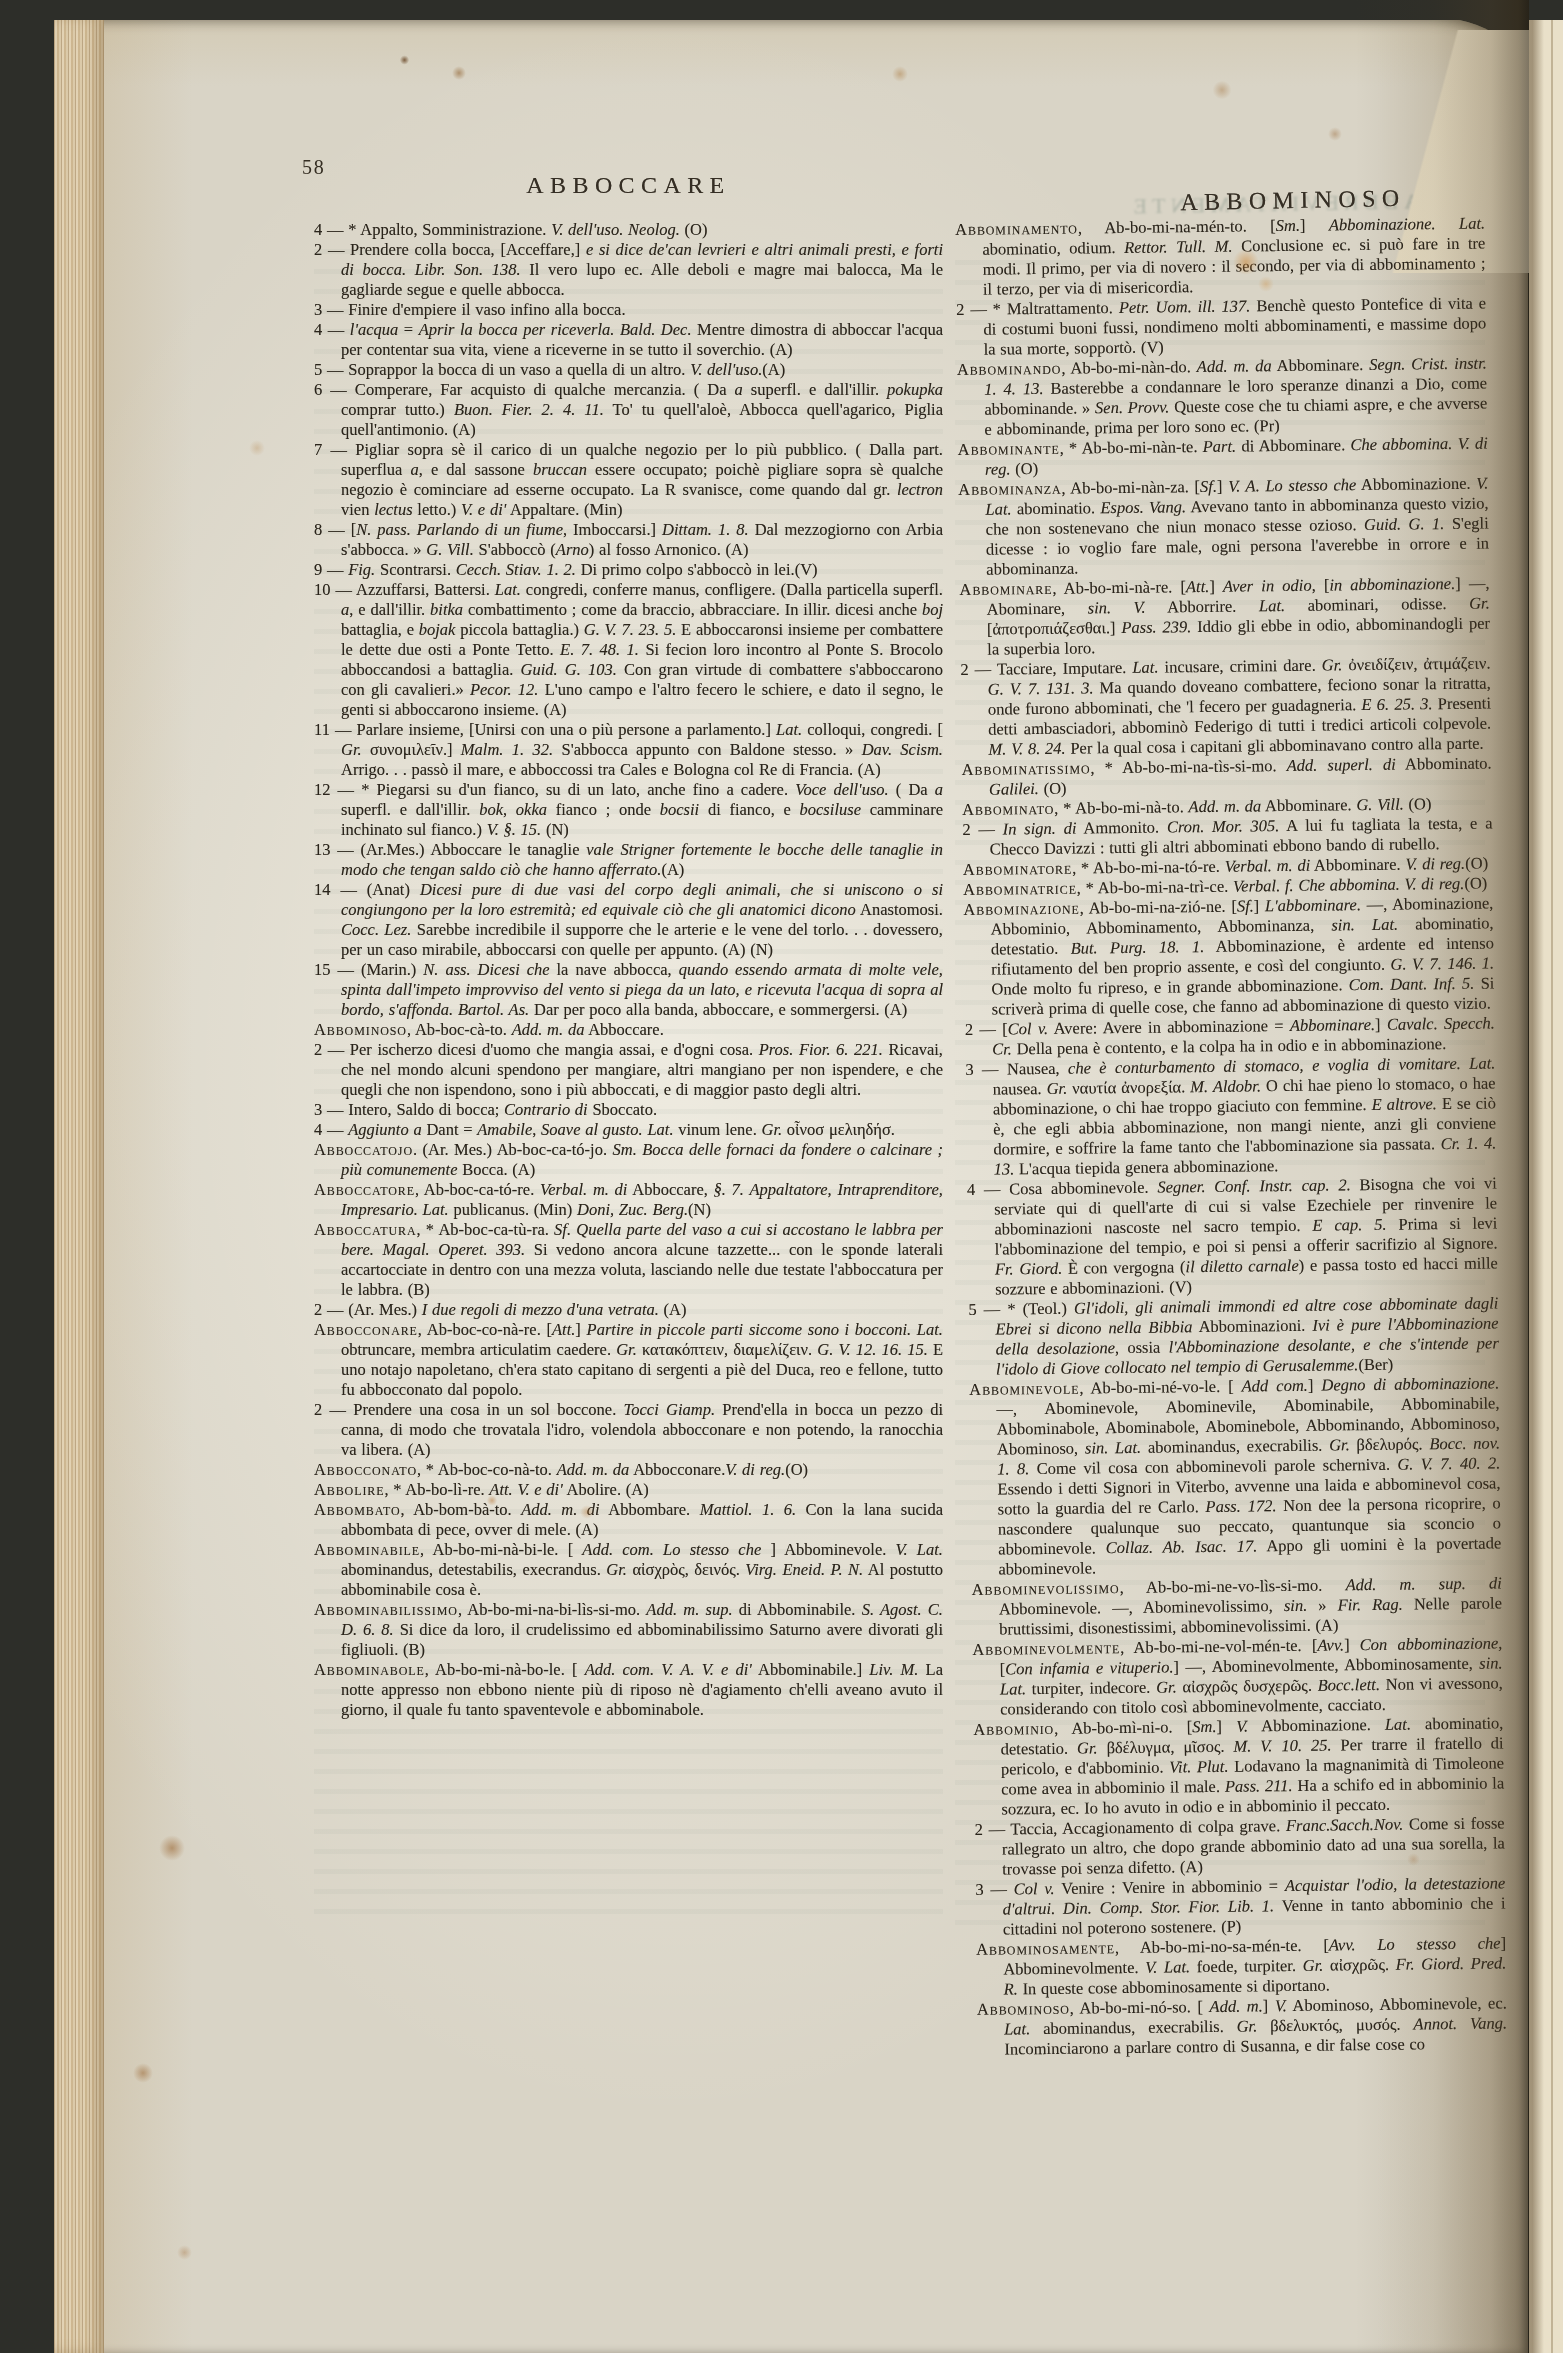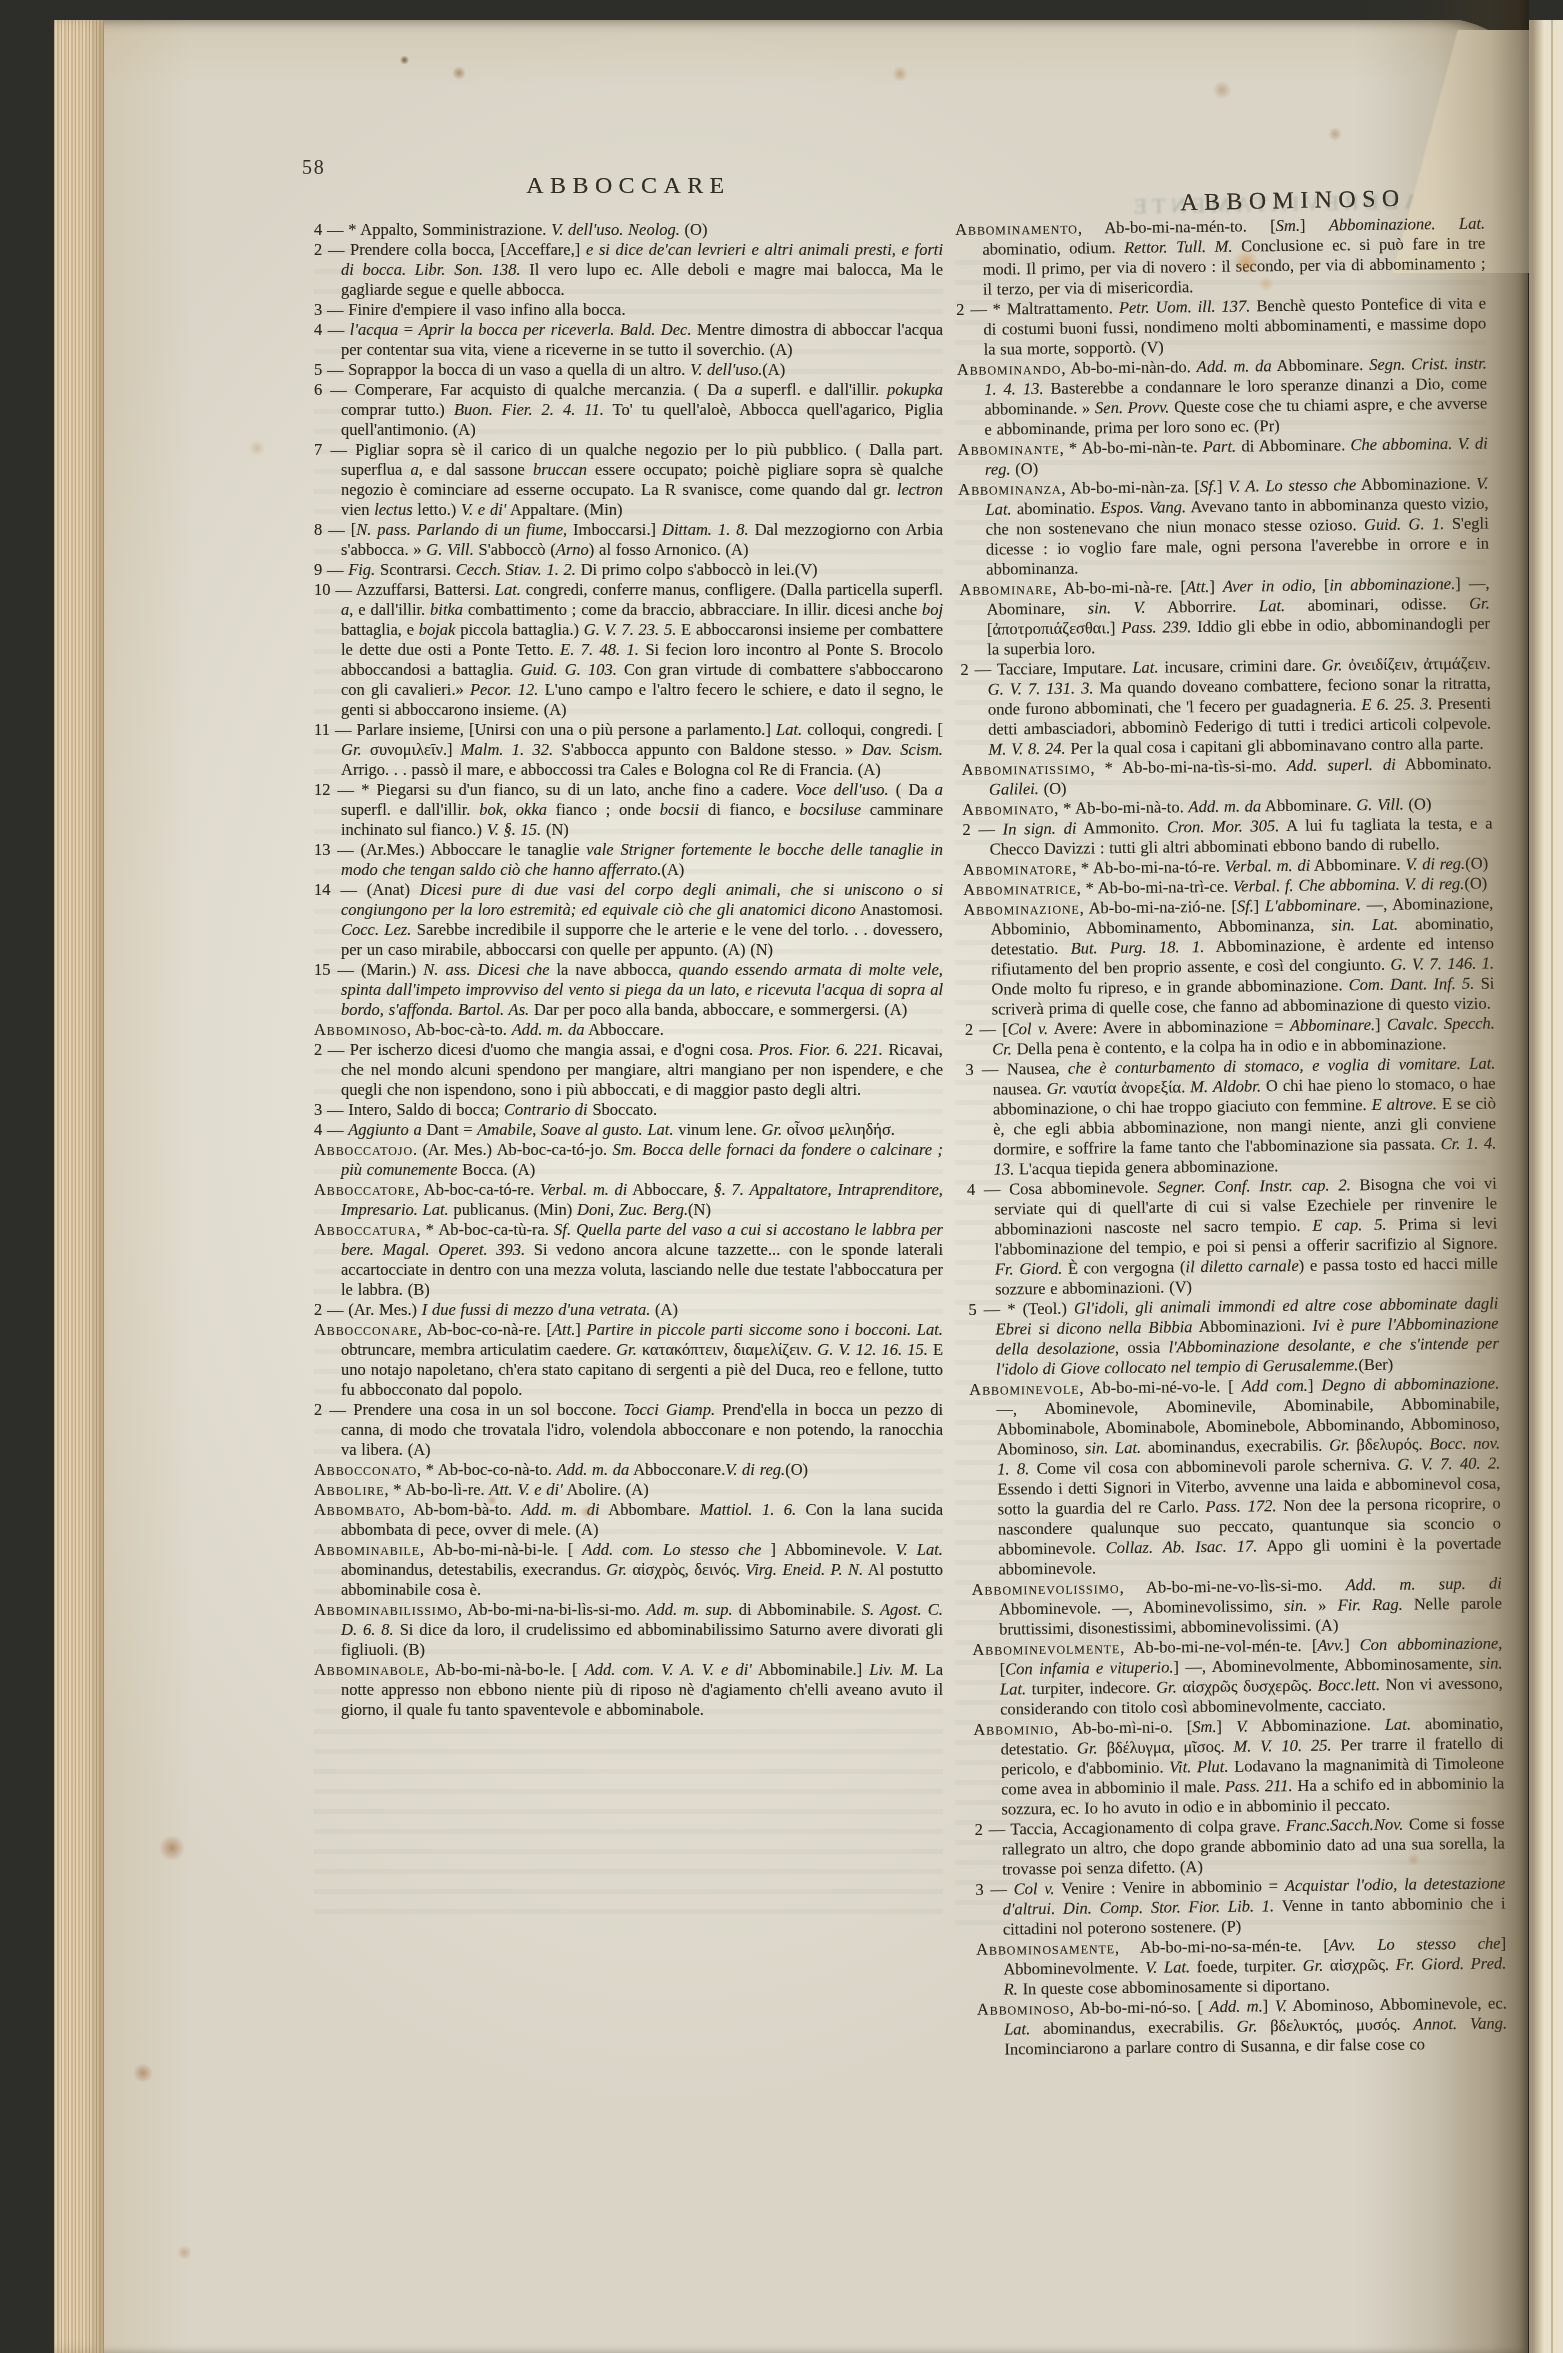--- a/index.html
+++ b/index.html
@@ -106,21 +106,21 @@
         <p class="para"><span><span>13 — (Ar.Mes.) Abboccare le tanaglie </span><span class="it">vale Strigner fortemente le bocche delle tanaglie in modo che tengan saldo ciò che hanno afferrato.</span><span>(A)</span></span></p>
         <p class="para"><span><span>14 — (Anat) </span><span class="it">Dicesi pure di due vasi del corpo degli animali, che si uniscono o si congiungono per la loro estremità; ed equivale ciò che gli anatomici dicono</span><span> Anastomosi. </span><span class="it">Cocc. Lez.</span><span> Sarebbe incredibile il supporre che le arterie e le vene del torlo. . . dovessero, per un caso mirabile, abboccarsi con quelle per appunto. (A) (N)</span></span></p>
         <p class="para"><span><span>15 — (Marin.) </span><span class="it">N. ass. Dicesi che</span><span> la nave abbocca, </span><span class="it">quando essendo armata di molte vele, spinta dall'impeto improvviso del vento si piega da un lato, e ricevuta l'acqua di sopra al bordo, s'affonda. Bartol. As.</span><span> Dar per poco alla banda, abboccare, e sommergersi. (A)</span></span></p>
         <p class="para"><span class="hw">Abbominoso</span><span><span>, Ab-boc-cà-to. </span><span class="it">Add. m. da</span><span> Abboccare.</span></span></p>
         <p class="para"><span><span>2 — Per ischerzo dicesi d'uomo che mangia assai, e d'ogni cosa. </span><span class="it">Pros. Fior. 6. 221.</span><span> Ricavai, che nel mondo alcuni spendono per mangiare, altri mangiano per non ispendere, e che quegli che non ispendono, sono i più abboccati, e di maggior pasto degli altri.</span></span></p>
         <p class="para"><span><span>3 — Intero, Saldo di bocca; </span><span class="it">Contrario di</span><span> Sboccato.</span></span></p>
         <p class="para"><span><span>4 — </span><span class="it">Aggiunto a</span><span> Dant = </span><span class="it">Amabile</span><span>, </span><span class="it">Soave al gusto.</span><span> </span><span class="it">Lat.</span><span> vinum lene. </span><span class="it">Gr.</span><span> οἶνοσ μελιηδήσ.</span></span></p>
         <p class="para"><span class="hw">Abboccatojo</span><span><span>. (Ar. Mes.) Ab-boc-ca-tó-jo. </span><span class="it">Sm. Bocca delle fornaci da fondere o calcinare ; più comunemente</span><span> Bocca. (A)</span></span></p>
         <p class="para"><span class="hw">Abboccatore</span><span><span>, Ab-boc-ca-tó-re. </span><span class="it">Verbal. m. di</span><span> Abboccare, </span><span class="it">§. 7. Appaltatore, Intraprenditore, Impresario. Lat.</span><span> publicanus. (Min) </span><span class="it">Doni, Zuc. Berg.</span><span>(N)</span></span></p>
         <p class="para"><span class="hw">Abboccatura</span><span><span>, * Ab-boc-ca-tù-ra. </span><span class="it">Sf. Quella parte del vaso a cui si accostano le labbra per bere. Magal. Operet. 393.</span><span> Si vedono ancora alcune tazzette... con le sponde laterali accartocciate in dentro con una mezza voluta, lasciando nelle due testate l'abboccatura per le labbra. (B)</span></span></p>
-        <p class="para"><span><span>2 — (Ar. Mes.) </span><span class="it">I due fussi di mezzo d'una vetrata.</span><span> (A)</span></span></p>
+        <p class="para"><span><span>2 — (Ar. Mes.) </span><span class="it">I due regoli di mezzo d'una vetrata.</span><span> (A)</span></span></p>
         <p class="para"><span class="hw">Abbocconare</span><span><span>, Ab-boc-co-nà-re. [</span><span class="it">Att.</span><span>] </span><span class="it">Partire in piccole parti siccome sono i bocconi. Lat.</span><span> obtruncare, membra articulatim caedere. </span><span class="it">Gr.</span><span> κατακόπτειν, διαμελίζειν. </span><span class="it">G. V. 12. 16. 15.</span><span> E uno notajo napoletano, ch'era stato capitano di sergenti a piè del Duca, reo e fellone, tutto fu abbocconato dal popolo.</span></span></p>
         <p class="para"><span><span>2 — Prendere una cosa in un sol boccone. </span><span class="it">Tocci Giamp.</span><span> Prend'ella in bocca un pezzo di canna, di modo che trovatala l'idro, volendola abbocconare e non potendo, la ranocchia va libera. (A)</span></span></p>
         <p class="para"><span class="hw">Abbocconato</span><span><span>, * Ab-boc-co-nà-to. </span><span class="it">Add. m. da</span><span> Abbocconare.</span><span class="it">V. di reg.</span><span>(O)</span></span></p>
         <p class="para"><span class="hw">Abbolire</span><span><span>, * Ab-bo-lì-re. </span><span class="it">Att. V. e di'</span><span> Abolire. (A)</span></span></p>
         <p class="para"><span class="hw">Abbombato</span><span><span>, Ab-bom-bà-to. </span><span class="it">Add. m. di</span><span> Abbombare. </span><span class="it">Mattiol. 1. 6.</span><span> Con la lana sucida abbombata di pece, ovver di mele. (A)</span></span></p>
         <p class="para"><span class="hw">Abbominabile</span><span><span>, Ab-bo-mi-nà-bi-le. [ </span><span class="it">Add. com. Lo stesso che</span><span> ] Abbominevole. </span><span class="it">V. Lat.</span><span> abominandus, detestabilis, execrandus. </span><span class="it">Gr.</span><span> αἰσχρὸς, δεινός. </span><span class="it">Virg. Eneid. P. N.</span><span> Al postutto abbominabile cosa è.</span></span></p>
         <p class="para"><span class="hw">Abbominabilissimo</span><span><span>, Ab-bo-mi-na-bi-lìs-si-mo. </span><span class="it">Add. m. sup.</span><span> di Abbominabile. </span><span class="it">S. Agost. C. D. 6. 8.</span><span> Si dice da loro, il crudelissimo ed abbominabilissimo Saturno avere divorati gli figliuoli. (B)</span></span></p>
         <p class="para"><span class="hw">Abbominabole</span><span><span>, Ab-bo-mi-nà-bo-le. [ </span><span class="it">Add. com. V. A. V. e di'</span><span> Abbominabile.] </span><span class="it">Liv. M.</span><span> La notte appresso non ebbono niente più di riposo nè d'agiamento ch'elli aveano avuto il giorno, il quale fu tanto spaventevole e abbominabole.</span></span></p>
       </div>
     <div class="col col-right">

